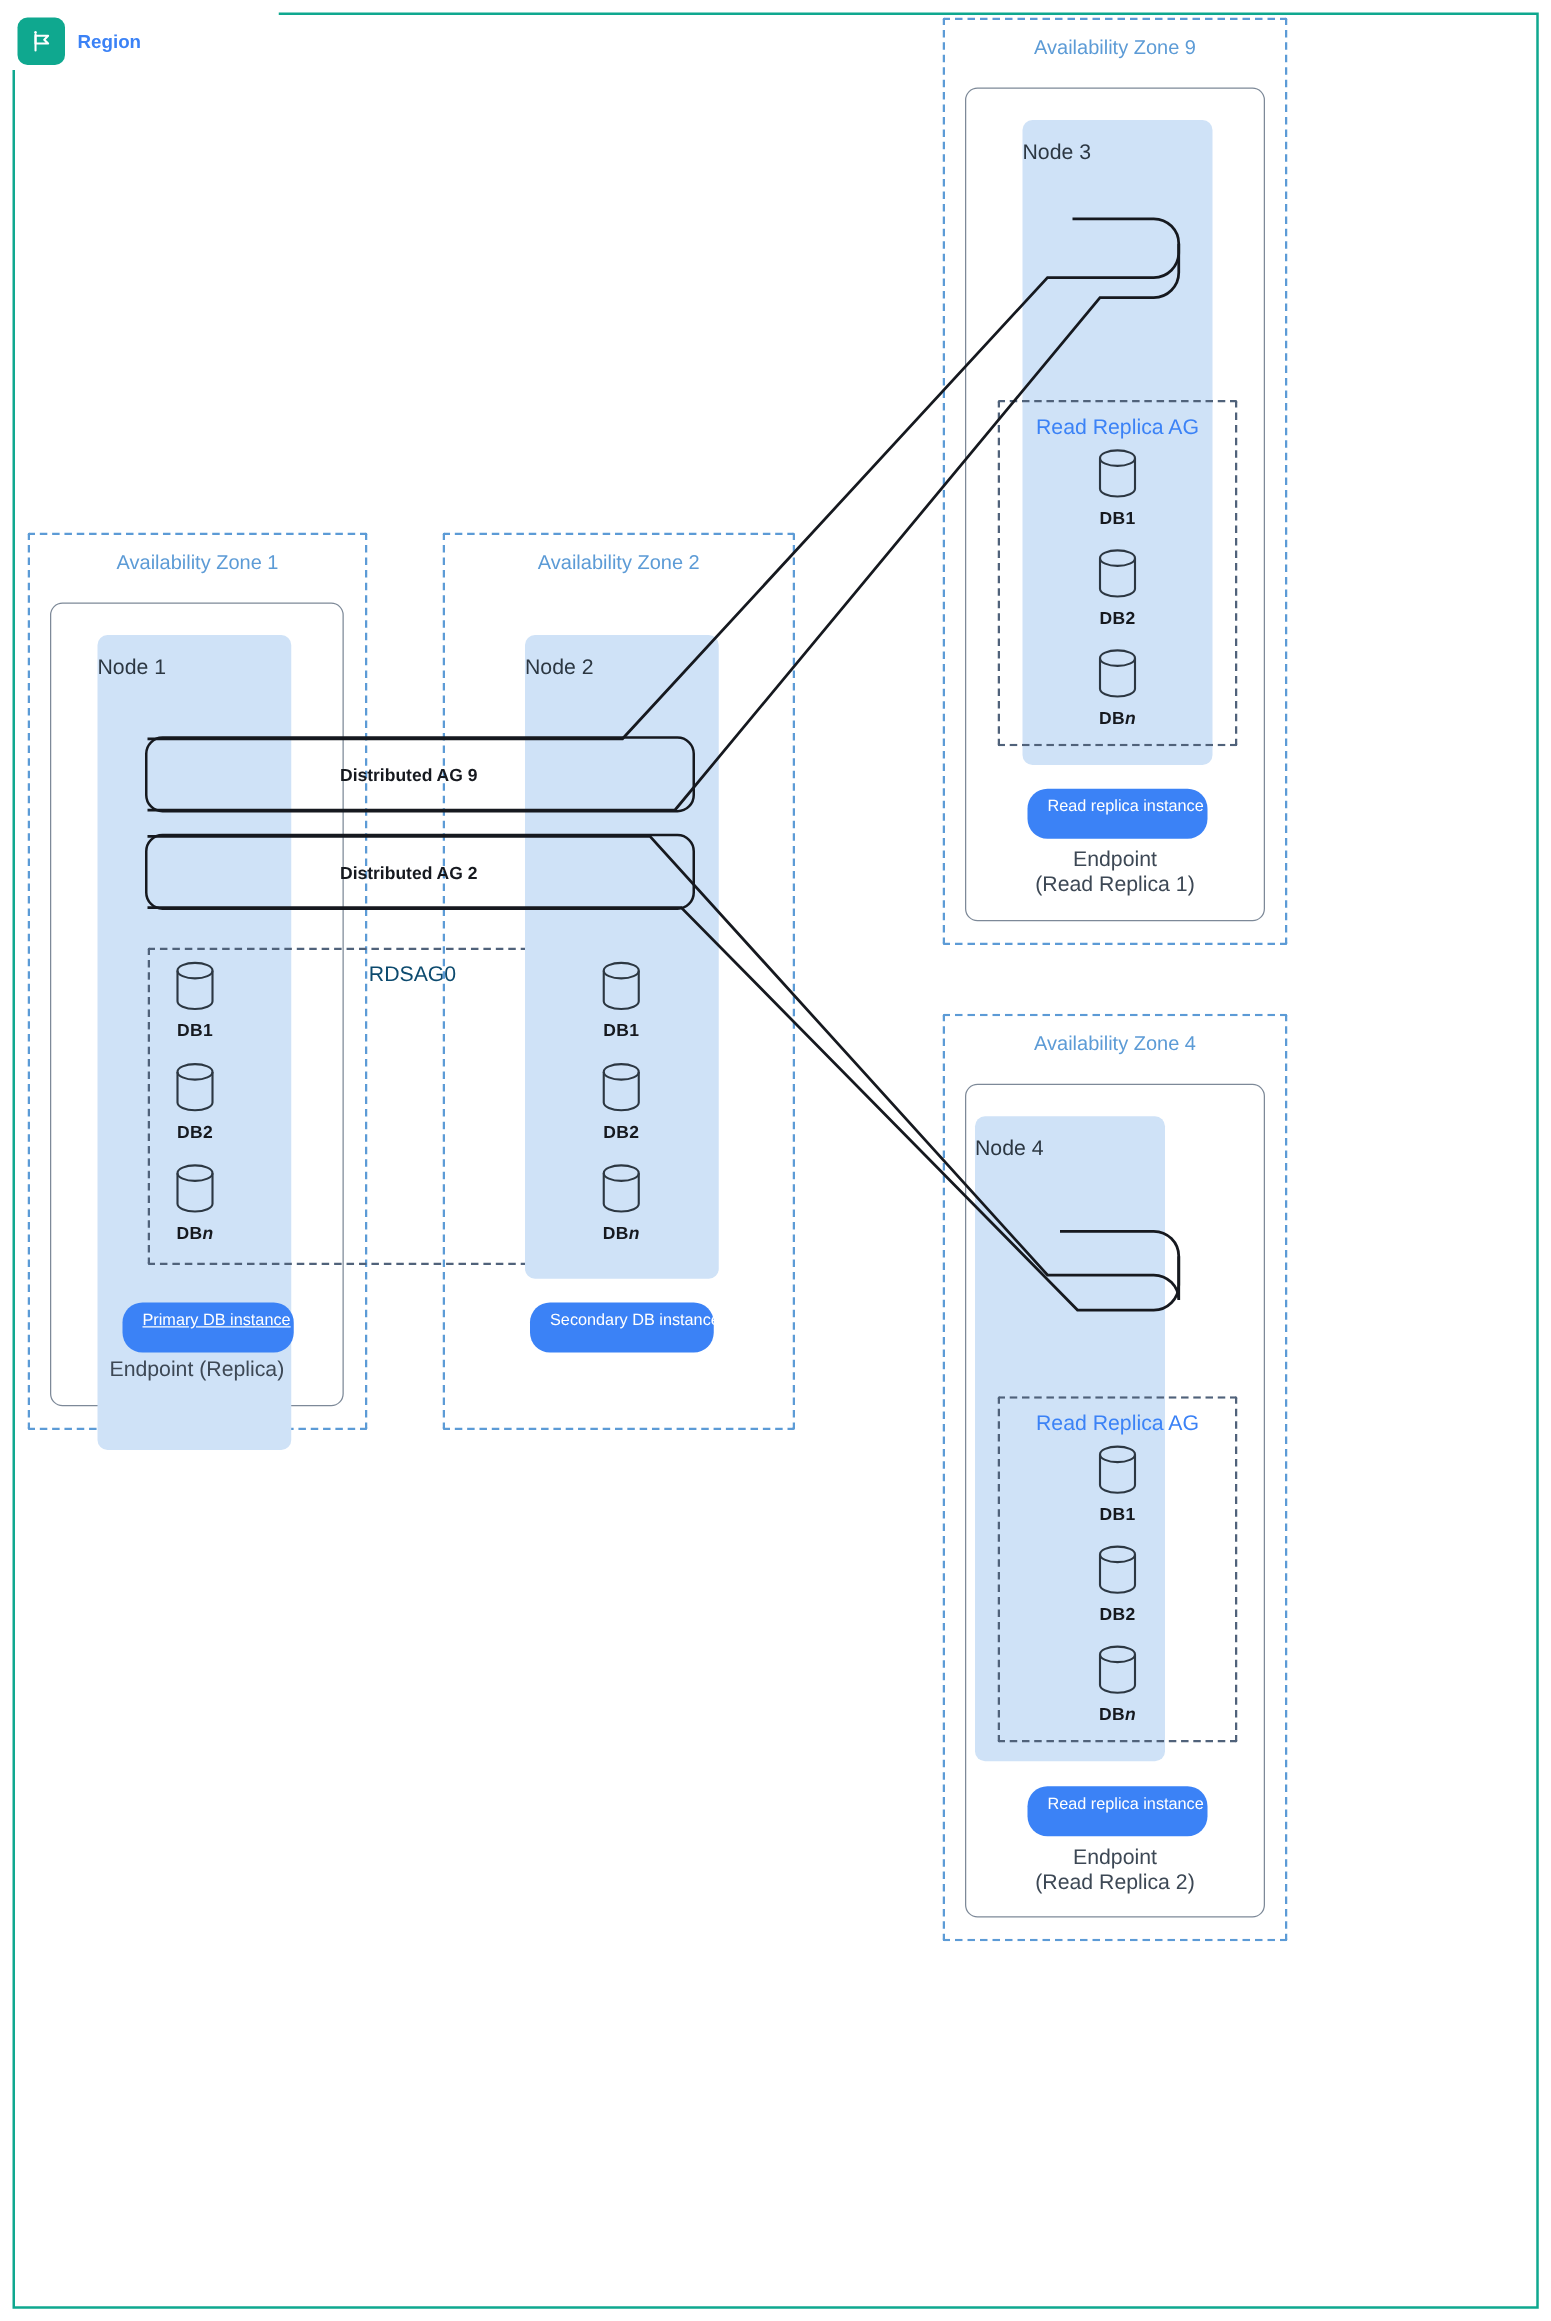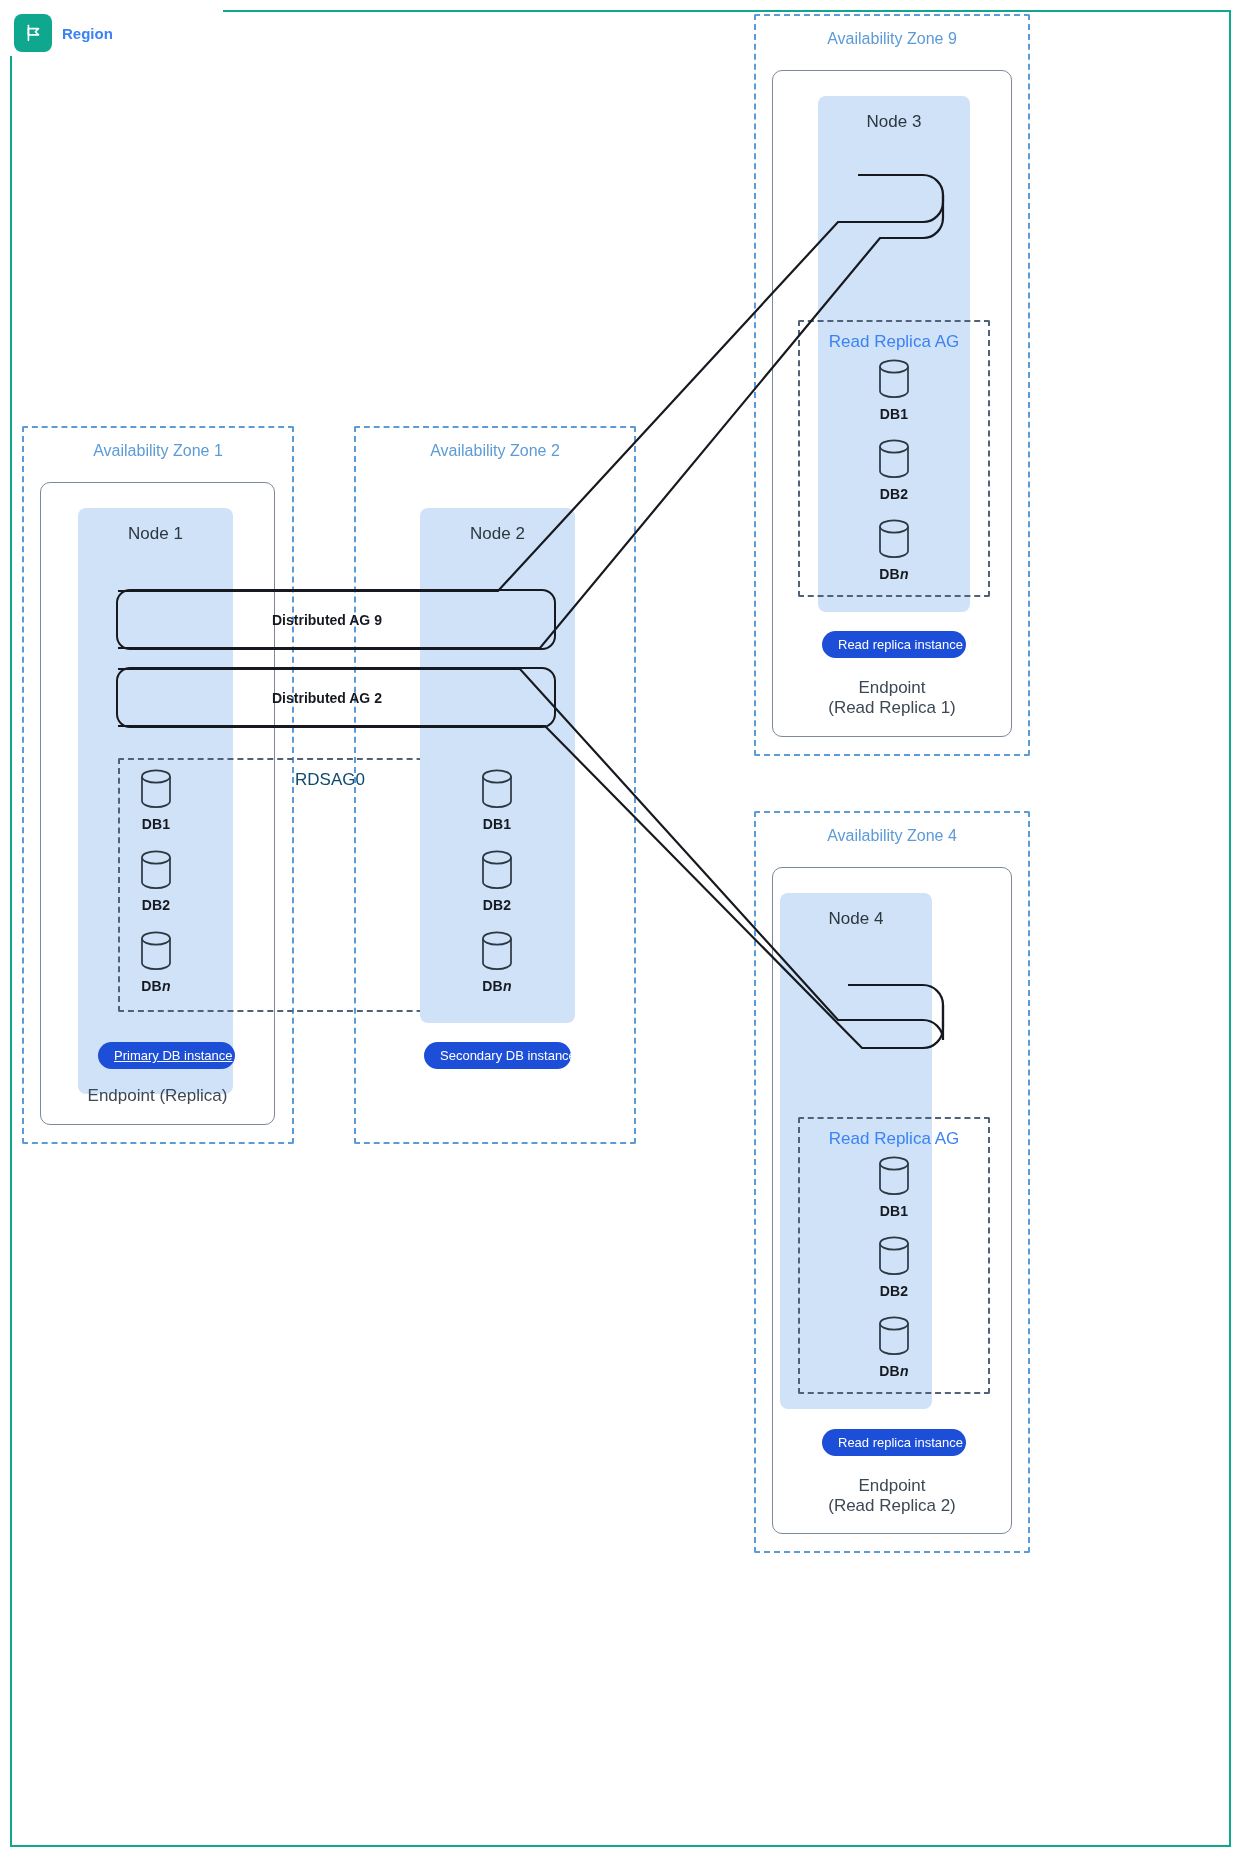--- a/index.html
+++ b/index.html
@@ -75,21 +75,20 @@
   
   .node-block {
     position: absolute;
     background: #cfe2f7;
     border-radius: 8px;
   }
   .node-label {
     position: absolute;
     left: 0; right: 0;
     top: 16px;
-    text-align: center;
     font-size: 17px;
     color: #2c3742;
   }
 
   
   .ag-box {
     position: absolute;
     border: 2px dashed #50627a;
     border-radius: 2px;
     background: transparent;
@@ -122,25 +121,25 @@
     font-size: 14px;
     font-weight: bold;
     color: #16191f;
     letter-spacing: .2px;
   }
   .db-name i { font-style: italic; }
 
   
   .pill {
     position: absolute;
-    background: #1d4ed8;
+    background: #3b82f6;
     color: #ffffff;
     border-radius: 16px;
     font-size: 13px;
-    height: 27px;
+    height: 40px;
     line-height: 27px;
     text-align: center;
     padding: 0 16px;
     white-space: nowrap;
   }
 
   
   .endpoint {
     position: absolute;
     text-align: center;
@@ -186,21 +185,21 @@
     <line x1="7" y1="5.6" x2="7" y2="20"></line>
     <path d="M7 7.2 H18 L14.6 10.6 L18 14 H7 Z"></path>
   </svg>
 </div>
 <div class="region-title">Region</div>
 
 <div class="az" style="left:22px; top:426px; width:272px; height:718px;">
   <div class="az-title">Availability Zone 1</div>
 </div>
 <div class="node-shell" style="left:40px; top:482px; width:235px; height:643px;"></div>
-<div class="node-block" style="left:78px; top:508px; width:155px; height:586px;">
+<div class="node-block" style="left:78px; top:508px; width:155px; height:652px;">
   <div class="node-label">Node 1</div>
 </div>
 
 <div class="ag-box" style="left:118px; top:758px; width:424px; height:254px;">
   <div class="ag-label">RDSAG0</div>
 </div>
 
 <div class="db-item" style="left:111px; top:768px;">
   <svg class="db-cyl" viewBox="0 0 34 44">
     <ellipse cx="17" cy="8.5" rx="14" ry="6.2" fill="none" stroke="#2c3742" stroke-width="1.7"></ellipse>

